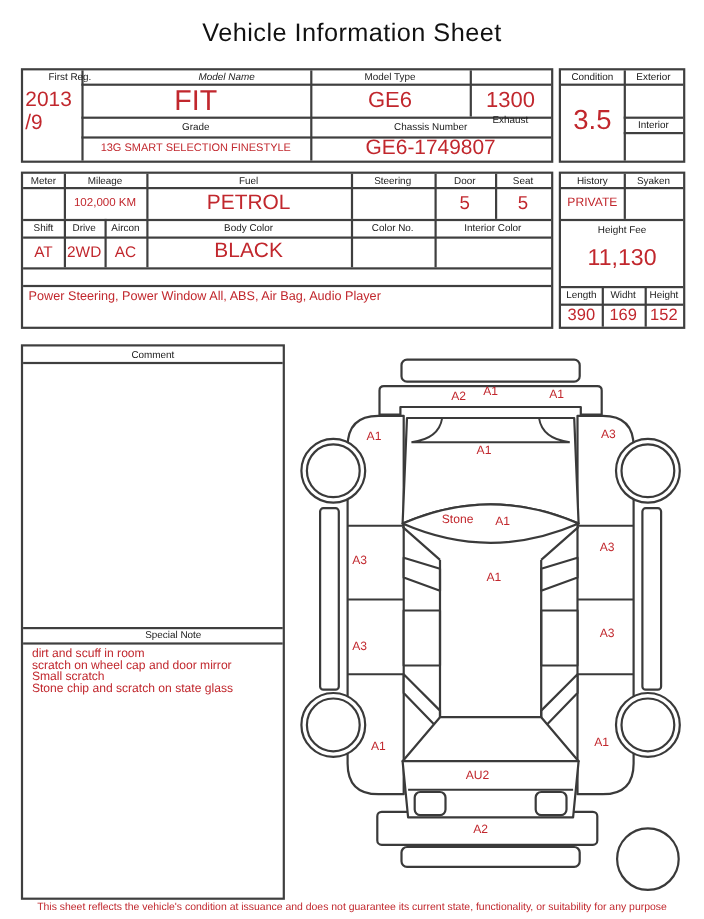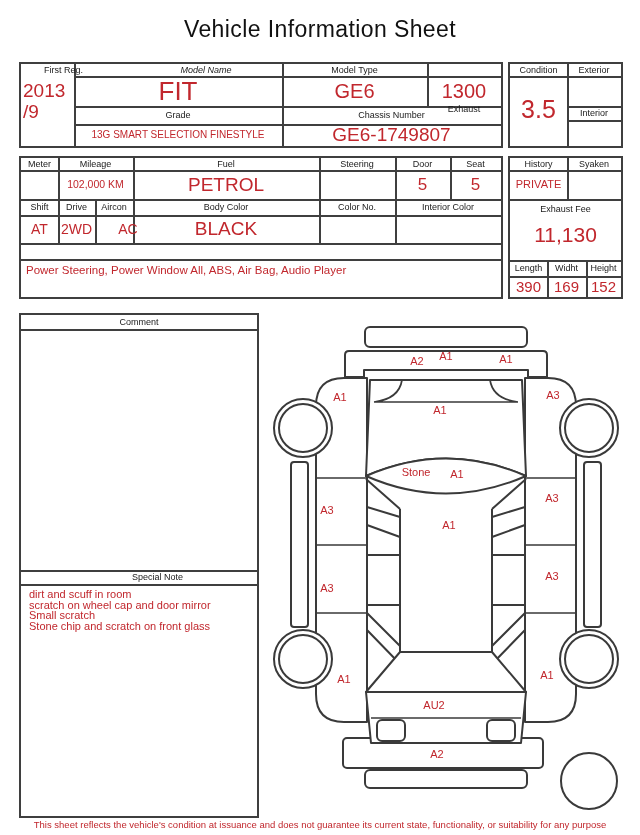--- a/index.html
+++ b/index.html
@@ -107,21 +107,21 @@
 
     <div class="hdr" style="left:0; top:41px; width:37px; line-height:16px;">Shift</div>
     <div class="hdr" style="left:37px; top:41px; width:37px; line-height:16px;">Drive</div>
     <div class="hdr" style="left:74px; top:41px; width:38px; line-height:16px;">Aircon</div>
     <div class="hdr" style="left:112px; top:41px; width:186px; line-height:16px;">Body Color</div>
     <div class="hdr" style="left:298px; top:41px; width:76px; line-height:16px;">Color No.</div>
     <div class="hdr" style="left:374px; top:41px; width:106px; line-height:16px;">Interior Color</div>
 
     <div class="val" style="left:0; top:57px; width:37px; font-size:14px; line-height:28px;">AT</div>
     <div class="val" style="left:37px; top:57px; width:37px; font-size:14px; line-height:28px;">2WD</div>
-    <div class="val" style="left:74px; top:57px; width:38px; font-size:14px; line-height:28px;padding-left:14px;">AC</div>
+    <div class="val" style="left:74px; top:57px; width:38px; font-size:14px; line-height:28px;">AC</div>
     <div class="val" style="left:112px; top:57px; width:186px; font-size:19px; line-height:28px;">BLACK</div>
     <div class="val" style="left:298px; top:57px; width:76px; font-size:11px; line-height:28px;"></div>
     <div class="val" style="left:374px; top:57px; width:106px; font-size:11px; line-height:28px;"></div>
 
     <div class="val" style="left:5px; right:5px; top:105px; font-size:11.5px; line-height:14px; text-align:left;">Power Steering, Power Window  All, ABS, Air Bag, Audio Player</div>
   </div>
 
   <div class="box" style="left:508px; top:156px; width:115px; height:143px;">
     <div class="vline" style="left:57px; top:0; height:41px;"></div>
     <div class="hline" style="left:0; right:0; top:12px;"></div>
@@ -129,21 +129,21 @@
     <div class="hline" style="left:0; right:0; top:102px;"></div>
     <div class="hline" style="left:0; right:0; top:118px;"></div>
     <div class="vline" style="left:37px; top:102px; bottom:0;"></div>
     <div class="vline" style="left:76px; top:102px; bottom:0;"></div>
 
     <div class="hdr" style="left:0; top:0; width:57px; line-height:12px;">History</div>
     <div class="hdr" style="left:57px; top:0; width:54px; line-height:12px;">Syaken</div>
     <div class="val" style="left:0; top:12px; width:57px; font-size:11px; line-height:29px;">PRIVATE</div>
     <div class="val" style="left:57px; top:12px; width:54px; font-size:11px; line-height:29px;"></div>
 
-    <div class="hdr" style="left:0; right:0; top:44px; line-height:14px;">Exhaust Fee</div>
+    <div class="hdr" style="left:0; right:0; top:44px; line-height:14px;">Height Fee</div>
     <div class="val" style="left:0; right:0; top:58px; font-size:21px; line-height:38px;">11,130</div>
 
     <div class="hdr" style="left:0; top:102px; width:37px; line-height:16px;">Length</div>
     <div class="hdr" style="left:37px; top:102px; width:39px; line-height:16px;">Widht</div>
     <div class="hdr" style="left:76px; top:102px; width:35px; line-height:16px;">Height</div>
     <div class="val" style="left:0; top:118px; width:37px; font-size:15px; line-height:22px;">390</div>
     <div class="val" style="left:37px; top:118px; width:39px; font-size:15px; line-height:22px;">169</div>
     <div class="val" style="left:76px; top:118px; width:35px; font-size:15px; line-height:22px;">152</div>
   </div>
 
@@ -151,21 +151,21 @@
     <div class="hline" style="left:0; right:0; top:14px;"></div>
     <div class="hline" style="left:0; right:0; top:255px;"></div>
     <div class="hline" style="left:0; right:0; top:269px;"></div>
     <div class="hdr" style="left:0; right:0; top:0; line-height:14px;">Comment</div>
     <div class="val" style="left:6px; right:6px; top:20px; font-size:11px; text-align:left;"></div>
     <div class="hdr" style="left:0; right:0; top:255px; line-height:14px;padding-left:37px;">Special Note</div>
     <div class="notes">
         <div>dirt and scuff in room</div>
         <div>scratch on wheel cap and door mirror</div>
         <div>Small scratch</div>
-        <div>Stone chip and scratch on front glass</div>
+        <div>Stone chip and scratch on state glass</div>
       </div>
   </div>
 
   <svg class="abs" style="left:270px; top:310px;" width="370" height="500" viewBox="0 0 370 500">
     <g fill="#ffffff" stroke="#3a3a3a" stroke-width="2" stroke-linejoin="round">
 
       <rect x="21" y="152" width="17" height="165" rx="3"></rect>
 
       <rect x="314" y="152" width="17" height="165" rx="3"></rect>
 

